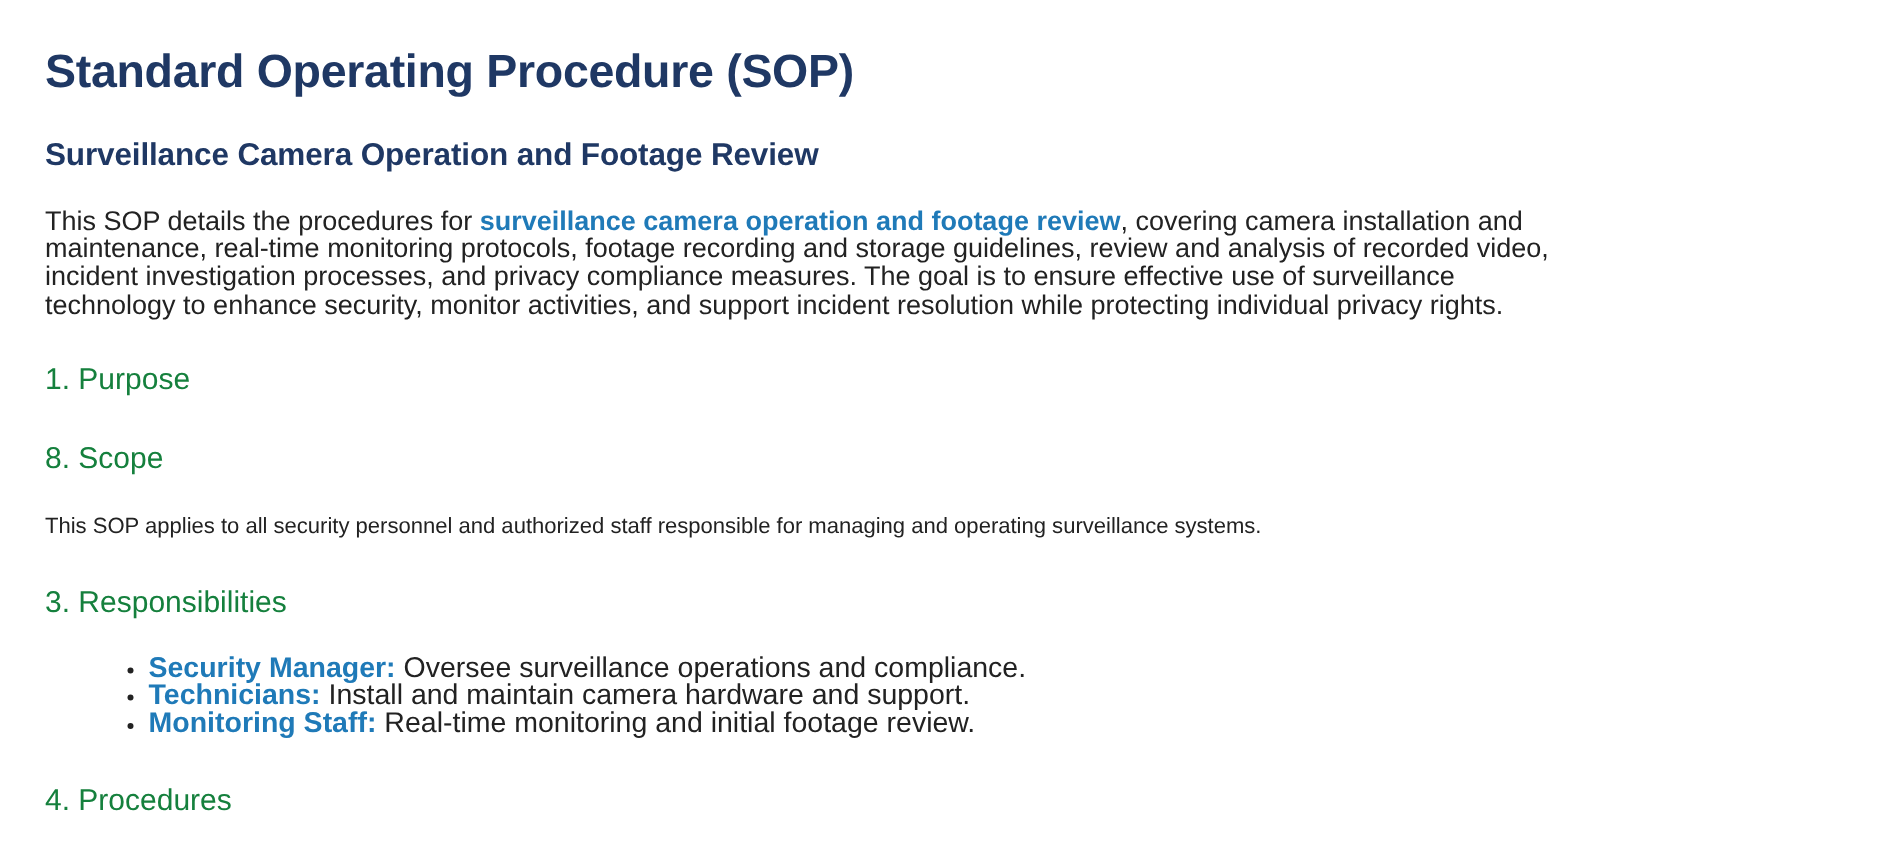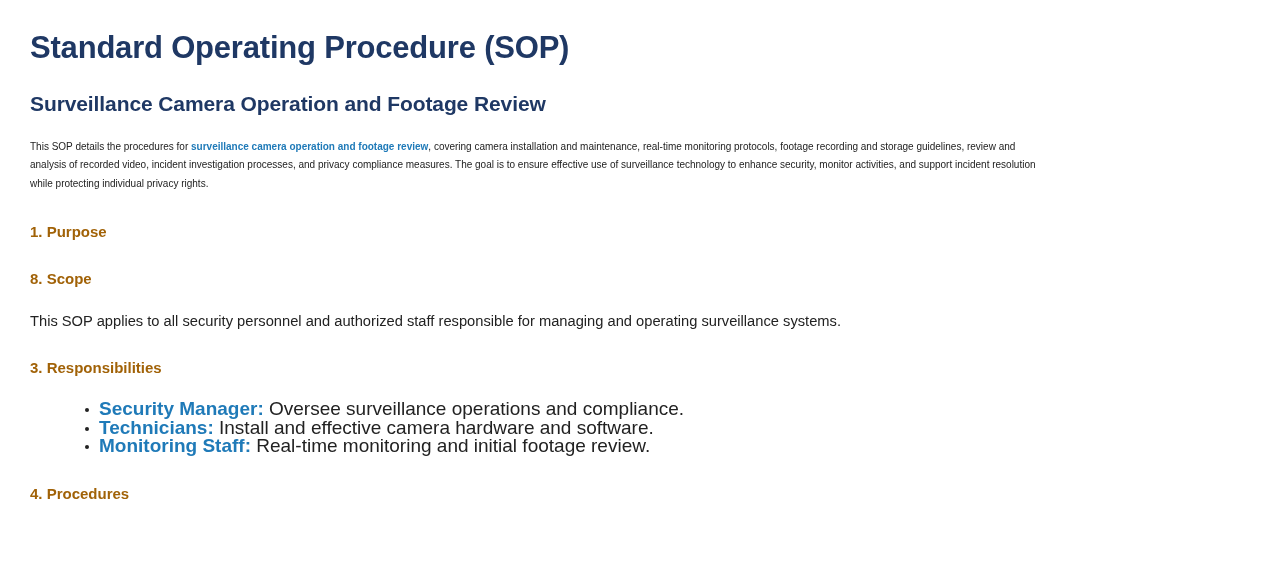--- a/index.html
+++ b/index.html
@@ -32,35 +32,35 @@
   .doc-subtitle {
     font-size: 21px;
     font-weight: bold;
     color: #1f3864;
     margin: 0;
     padding-top: 26px;
     line-height: 1.15;
     letter-spacing: -0.1px;
   }
   .intro {
-    font-size: 10px;
+    font-size: 18px;
     line-height: 18.6px;
     color: #222222;
     margin: 0;
     padding-top: 22px;
     max-width: 1200px;
   }
   .accent-bold {
     color: #1f7ab8;
     font-weight: bold;
   }
   .section-heading {
-    font-size: 15px;
-    font-weight: bold;
-    color: #a16207;
+    font-size: 20px;
+    font-weight: normal;
+    color: #15803d;
     margin: 0;
     padding-top: 29px;
     line-height: 1.2;
   }
   .section-body {
     font-size: 14.7px;
     line-height: 18.6px;
     color: #222222;
     margin: 0;
     padding-top: 24px;
@@ -108,19 +108,19 @@
   <p class="intro"><span>This SOP details the procedures for </span><span class="accent-bold">surveillance camera operation and footage review</span><span>, covering camera installation and maintenance, real-time monitoring protocols, footage recording and storage guidelines, review and analysis of recorded video, incident investigation processes, and privacy compliance measures. The goal is to ensure effective use of surveillance technology to enhance security, monitor activities, and support incident resolution while protecting individual privacy rights.</span></p>
 
   <h3 class="section-heading">1. Purpose</h3>
 
   <h3 class="section-heading">8. Scope</h3>
   <p class="section-body">This SOP applies to all security personnel and authorized staff responsible for managing and operating surveillance systems.</p>
 
   <h3 class="section-heading">3. Responsibilities</h3>
   <ul class="resp-list">
     <li><span class="role-label">Security Manager:</span><span class="role-desc"> Oversee surveillance operations and compliance.</span></li>
-    <li><span class="role-label">Technicians:</span><span class="role-desc"> Install and effective camera hardware and software.</span></li>
+    <li><span class="role-label">Technicians:</span><span class="role-desc"> Install and maintain camera hardware and support.</span></li>
     <li><span class="role-label">Monitoring Staff:</span><span class="role-desc"> Real-time monitoring and initial footage review.</span></li>
   </ul>
 
   <h3 class="section-heading">4. Procedures</h3>
 
 </div>
 
 </body></html>

